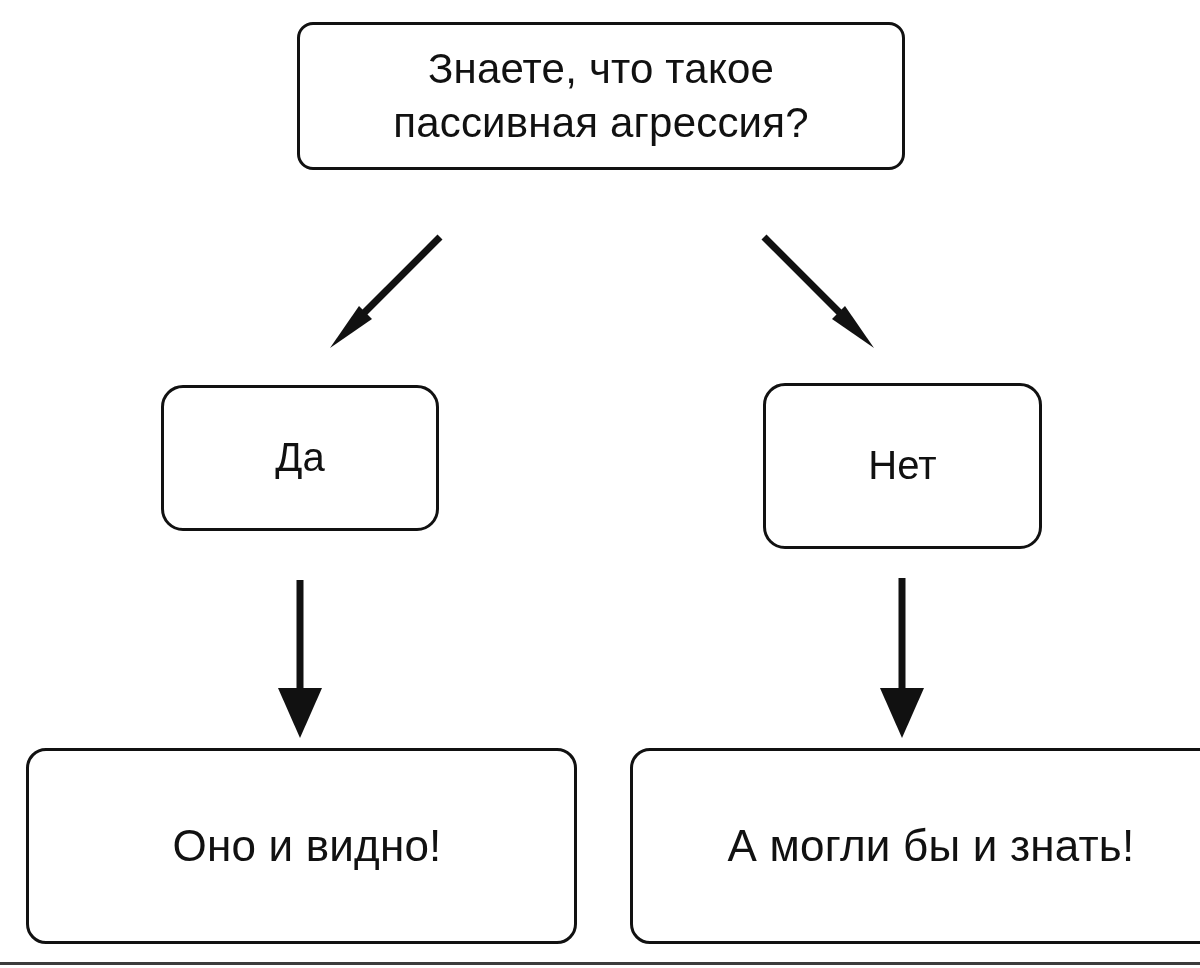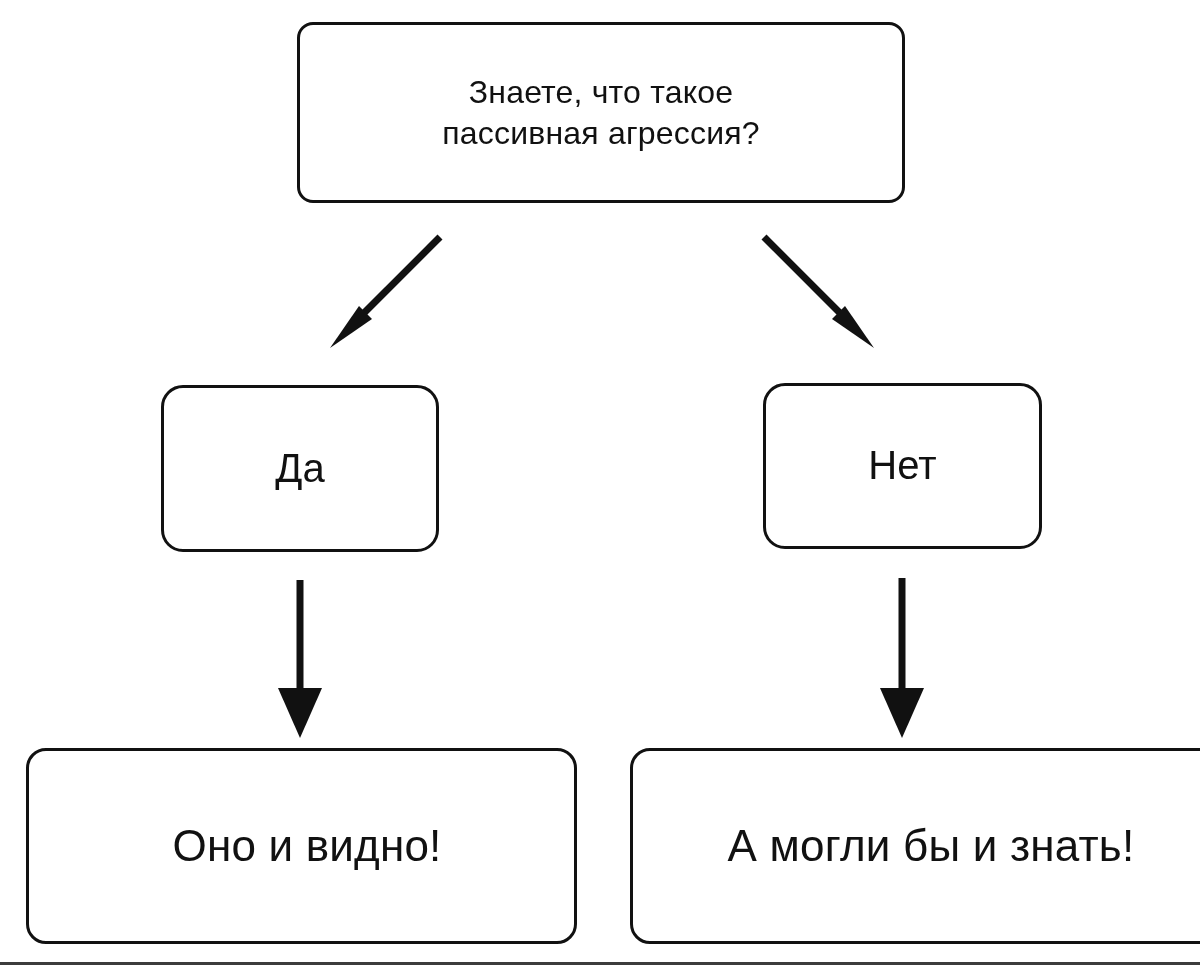--- a/index.html
+++ b/index.html
@@ -32,26 +32,26 @@
   .node-label {
     display: block;
     white-space: pre-line;
     line-height: 1.28;
     letter-spacing: 0.2px;
   }
 
   
   #node-question {
     left: 297px;  top: 22px;
-    width: 608px; height: 181px;
-    font-size: 32px;
+    width: 608px; height: 148px;
+    font-size: 42px;
   }
   #node-yes {
     left: 161px;  top: 385px;
-    width: 278px; height: 167px;
+    width: 278px; height: 146px;
     font-size: 40px;
     border-radius: 22px;
   }
   #node-no {
     left: 763px;  top: 383px;
     width: 279px; height: 166px;
     font-size: 40px;
     border-radius: 22px;
     justify-content: center;
   }

